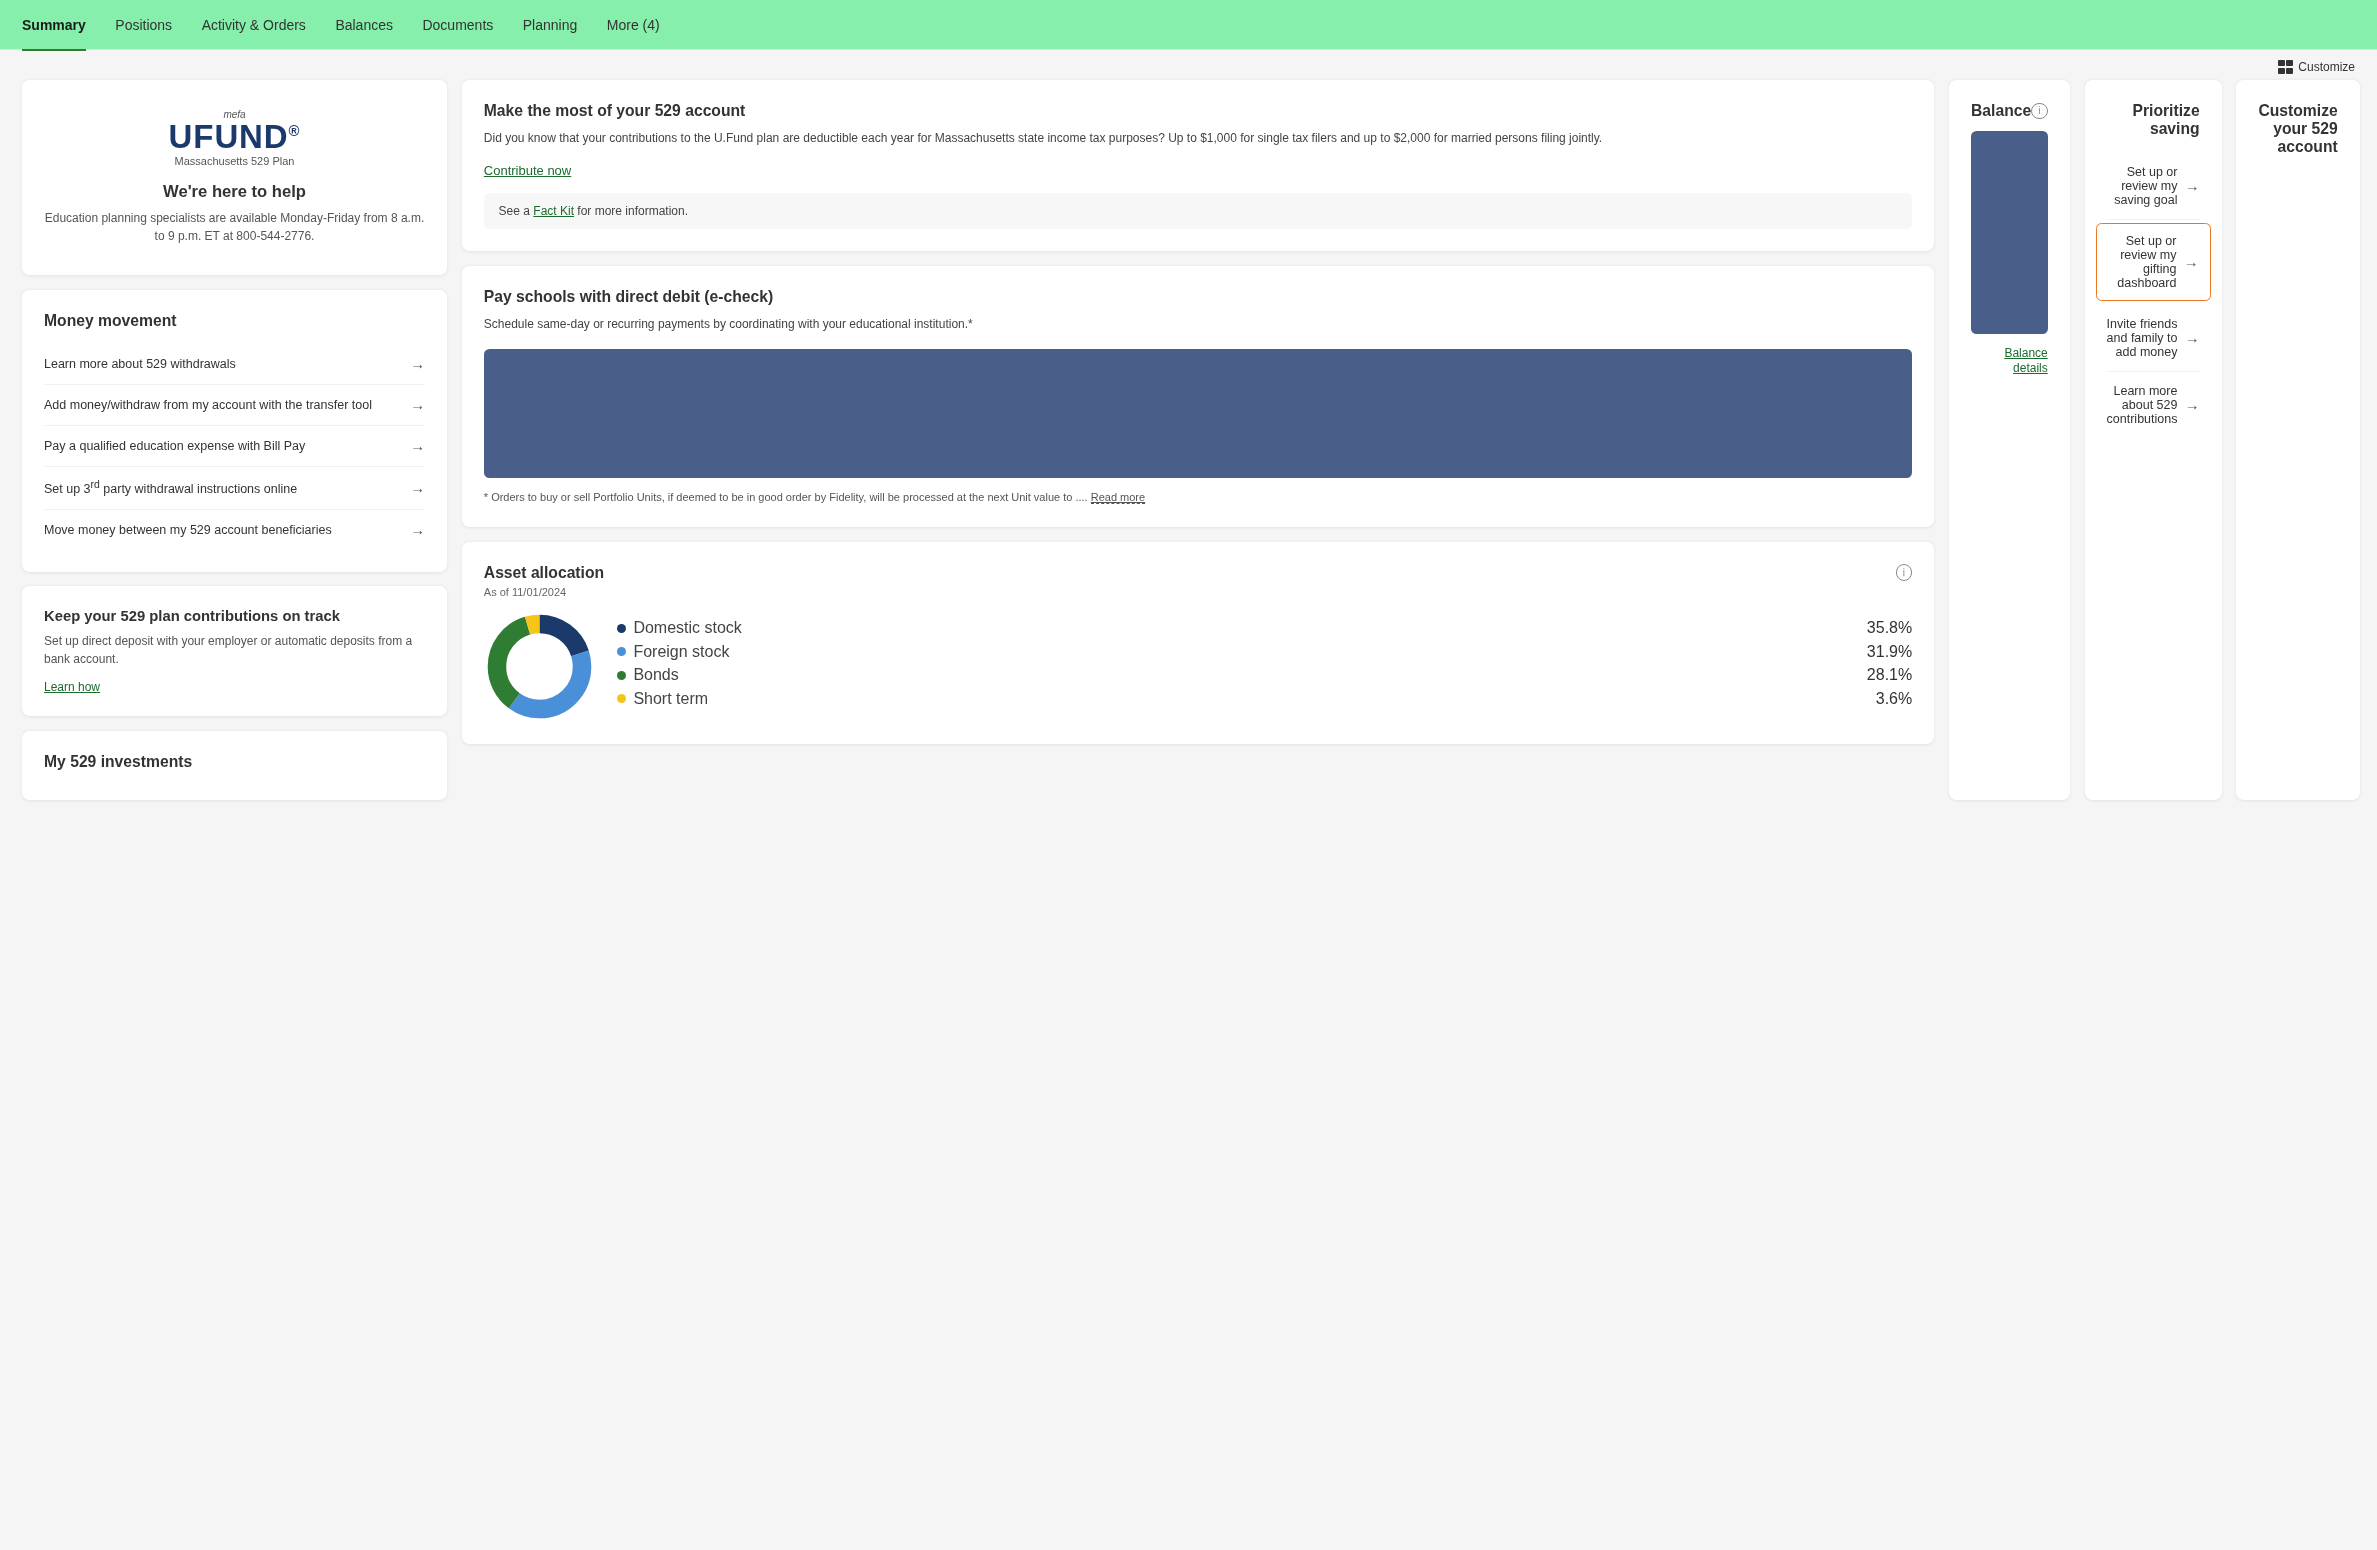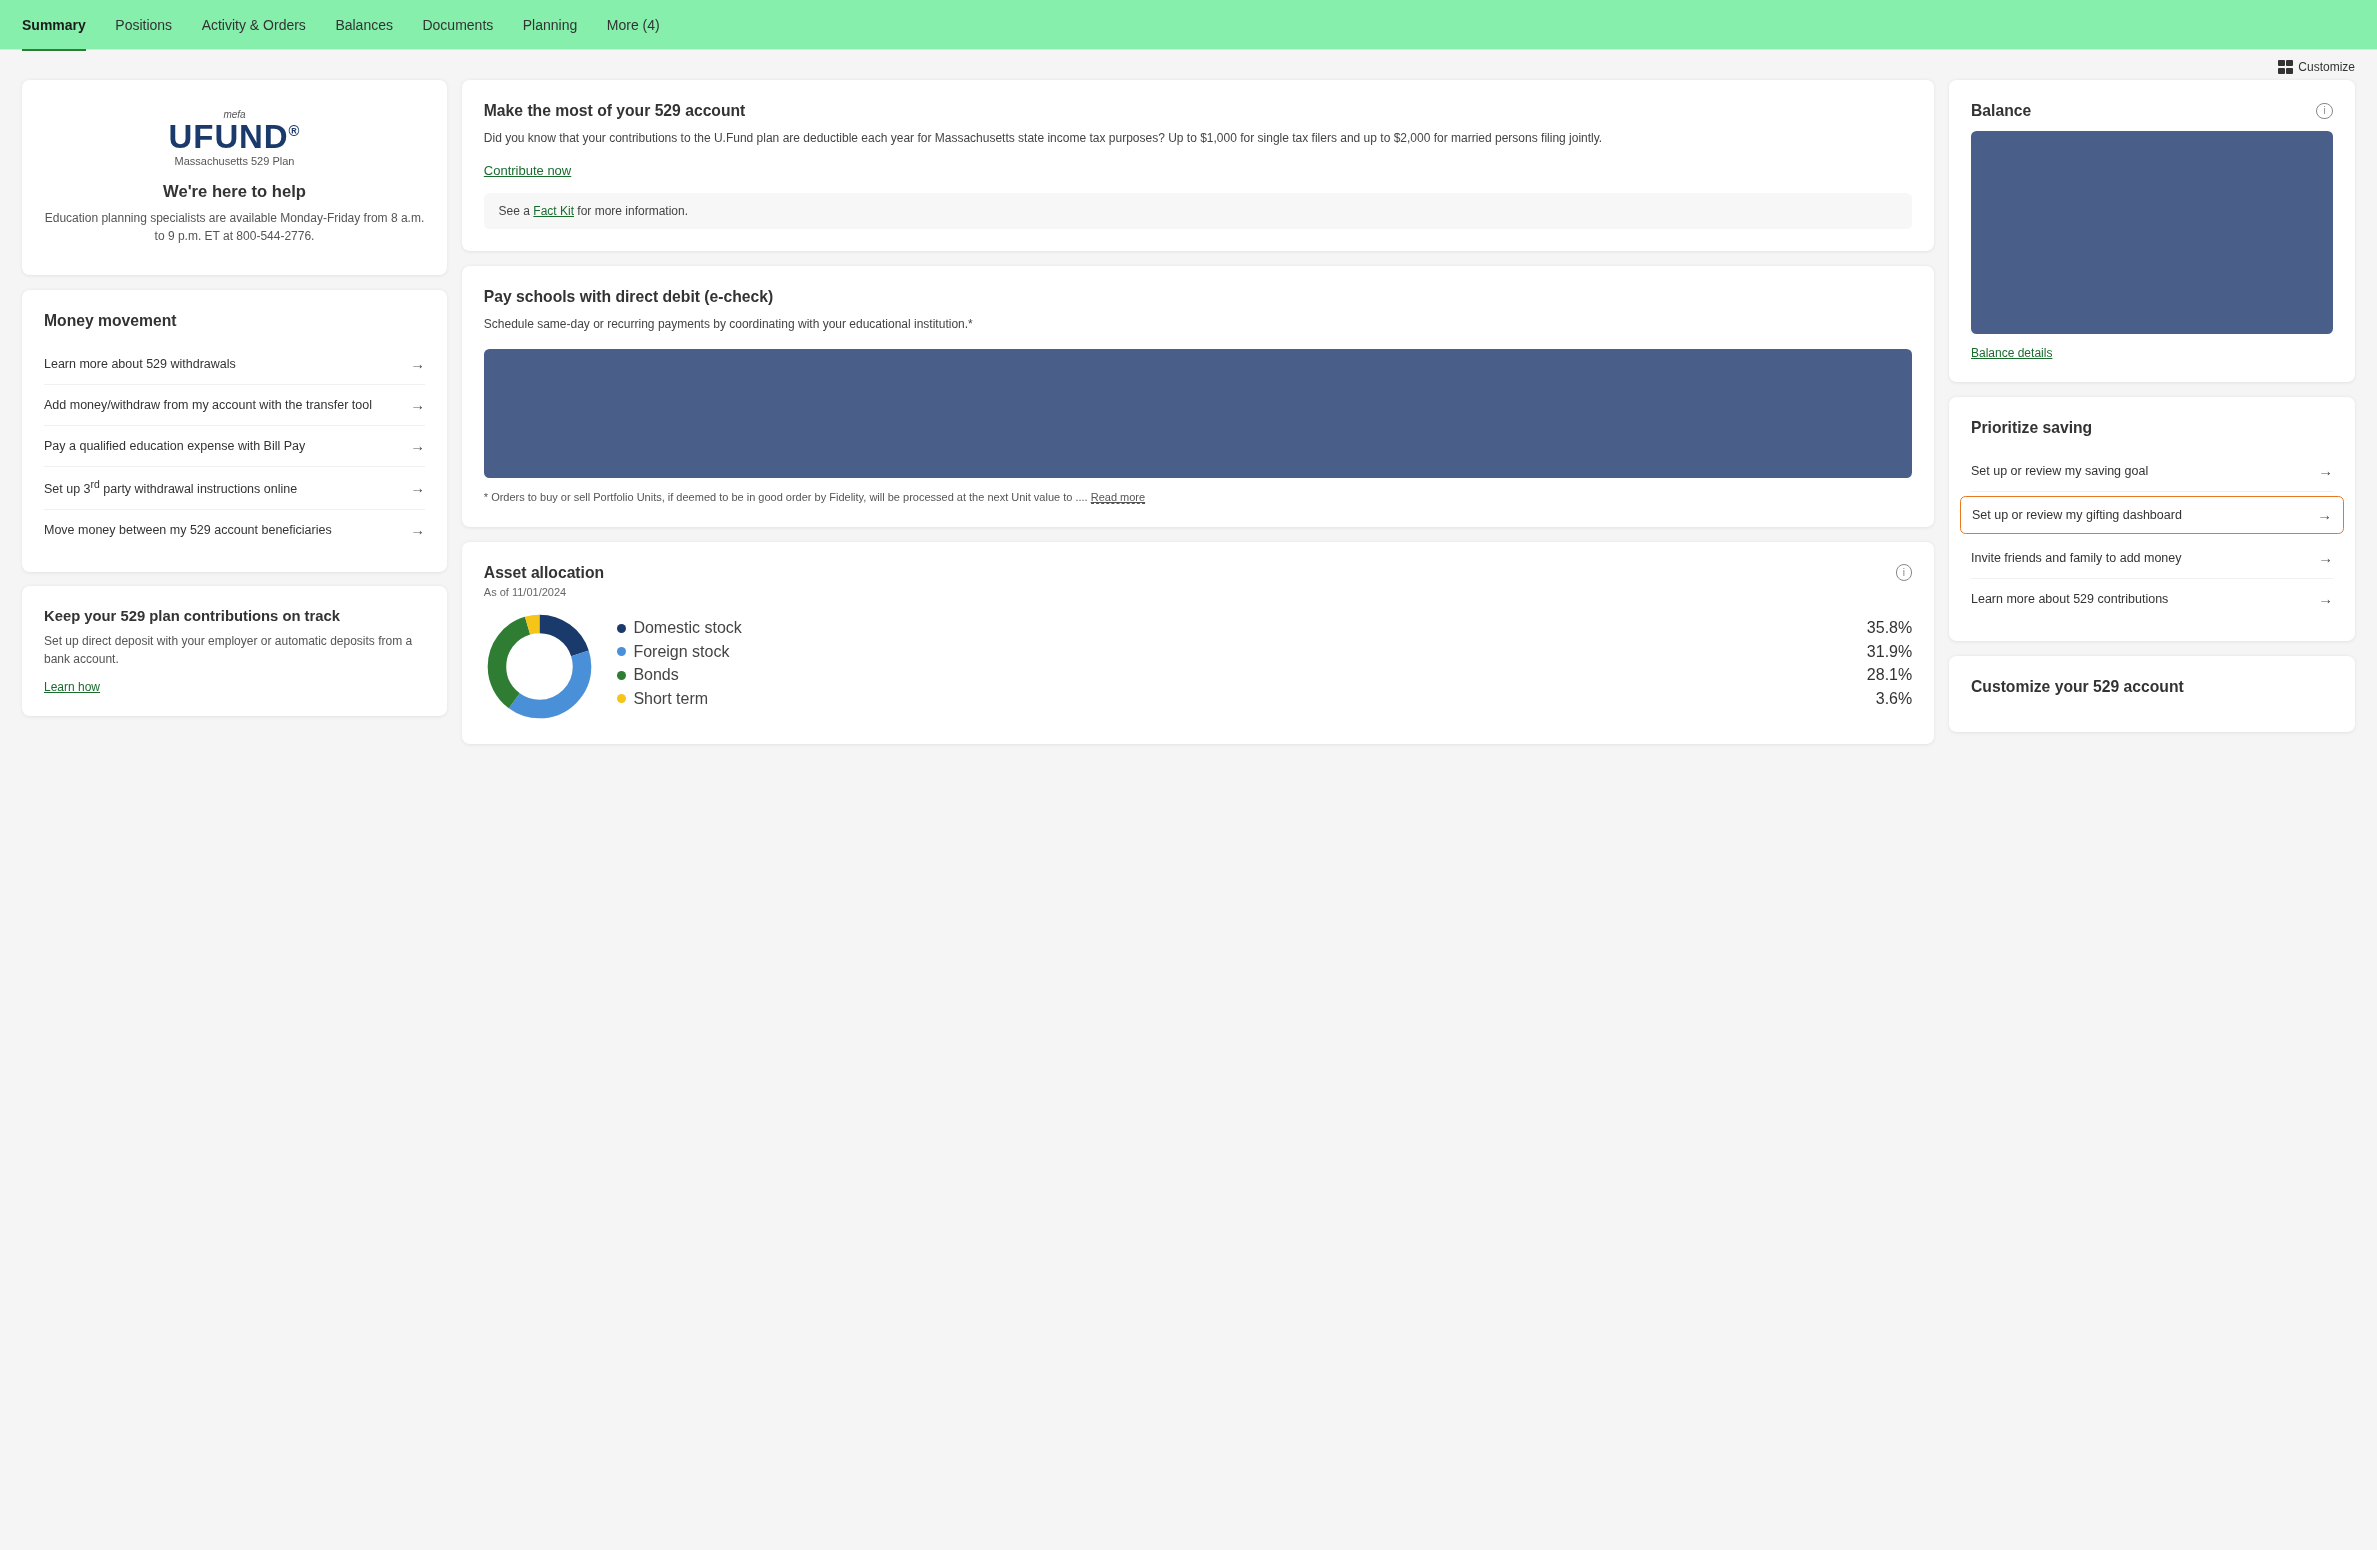--- a/index.html
+++ b/index.html
@@ -282,22 +282,22 @@
       align-items: center;
       justify-content: center;
       font-size: 10px;
       color: #888;
       cursor: pointer;
     }
 
     
     .right-col {
       display: flex;
-      flex-direction: column;
       gap: 14.8px;
+      text-align: right;
     }
 
     
     .balance-card {}
     .balance-header {
       display: flex;
       align-items: center;
       justify-content: space-between;
       margin-bottom: 11px;
     }
@@ -401,20 +401,23 @@
         <span class="arrow-icon">→</span>
       </div>
     </div>
 
     <div class="card contrib-card">
       <div class="contrib-title">Keep your 529 plan contributions on track</div>
       <div class="contrib-desc">Set up direct deposit with your employer or automatic deposits from a bank account.</div>
       <a class="learn-link">Learn how</a>
     </div>
 
+    <div class="card my529-card">
+      <div class="section-title">My 529 investments</div>
+    </div>
 
   </div>
 
   <div class="mid-col">
 
     <div class="card makemost-card">
       <div class="card-title">Make the most of your 529 account</div>
       <div class="card-desc">Did you know that your contributions to the U.Fund plan are deductible each year for Massachusetts state income tax purposes? Up to $1,000 for single tax filers and up to $2,000 for married persons filing jointly.</div>
       <a class="green-link">Contribute now</a>
       <div class="fact-kit-row">

